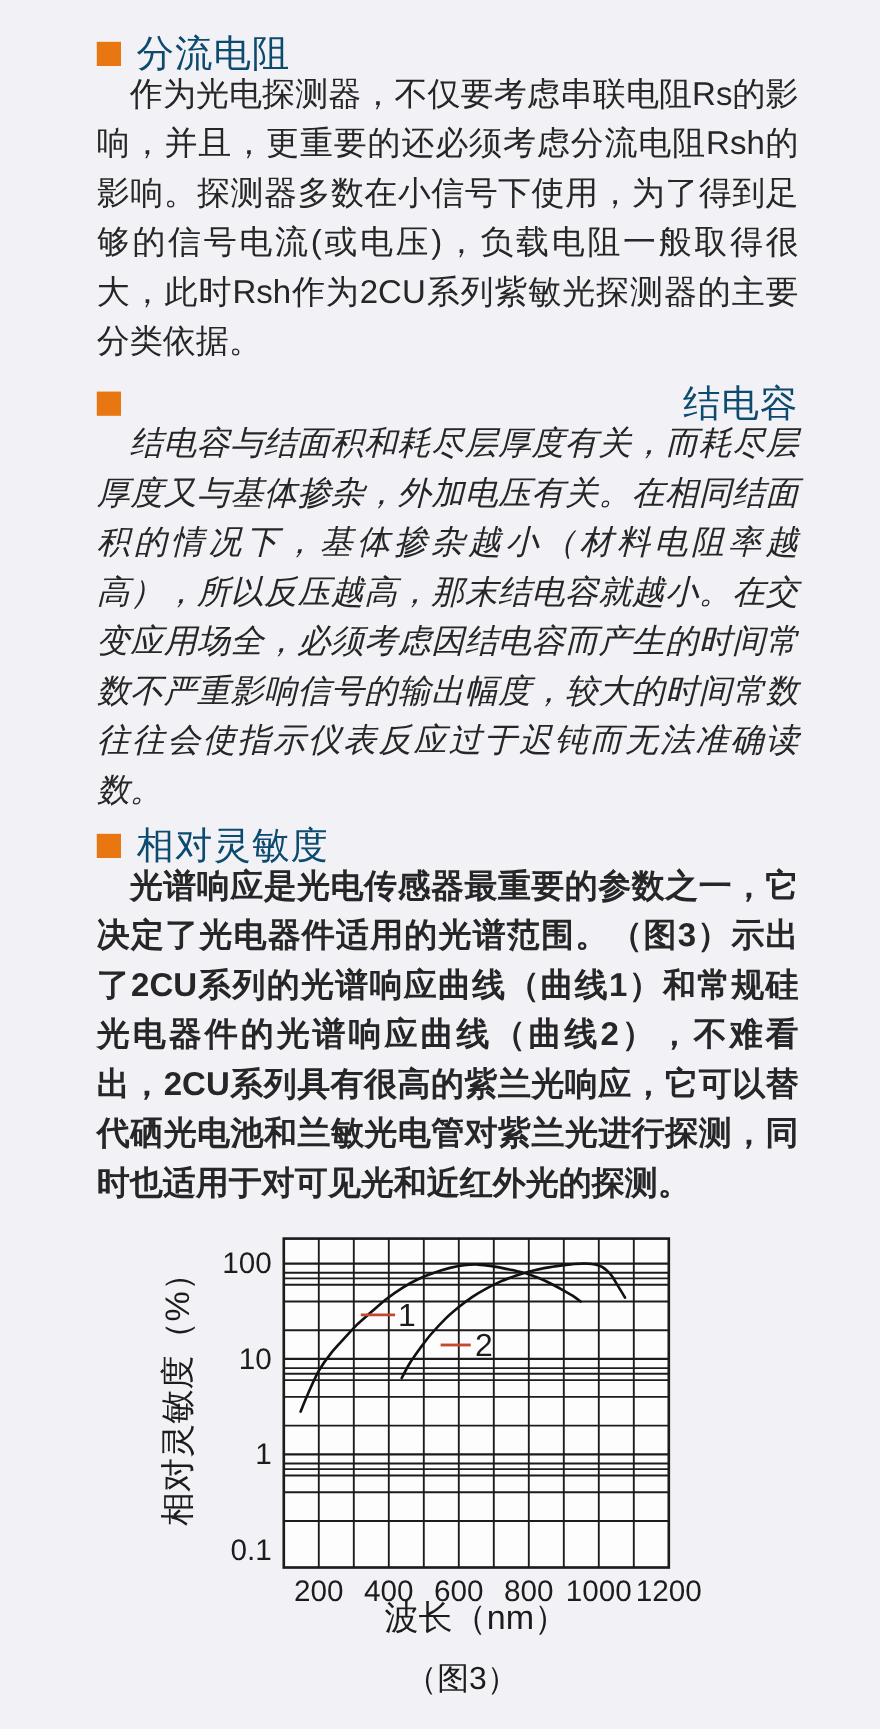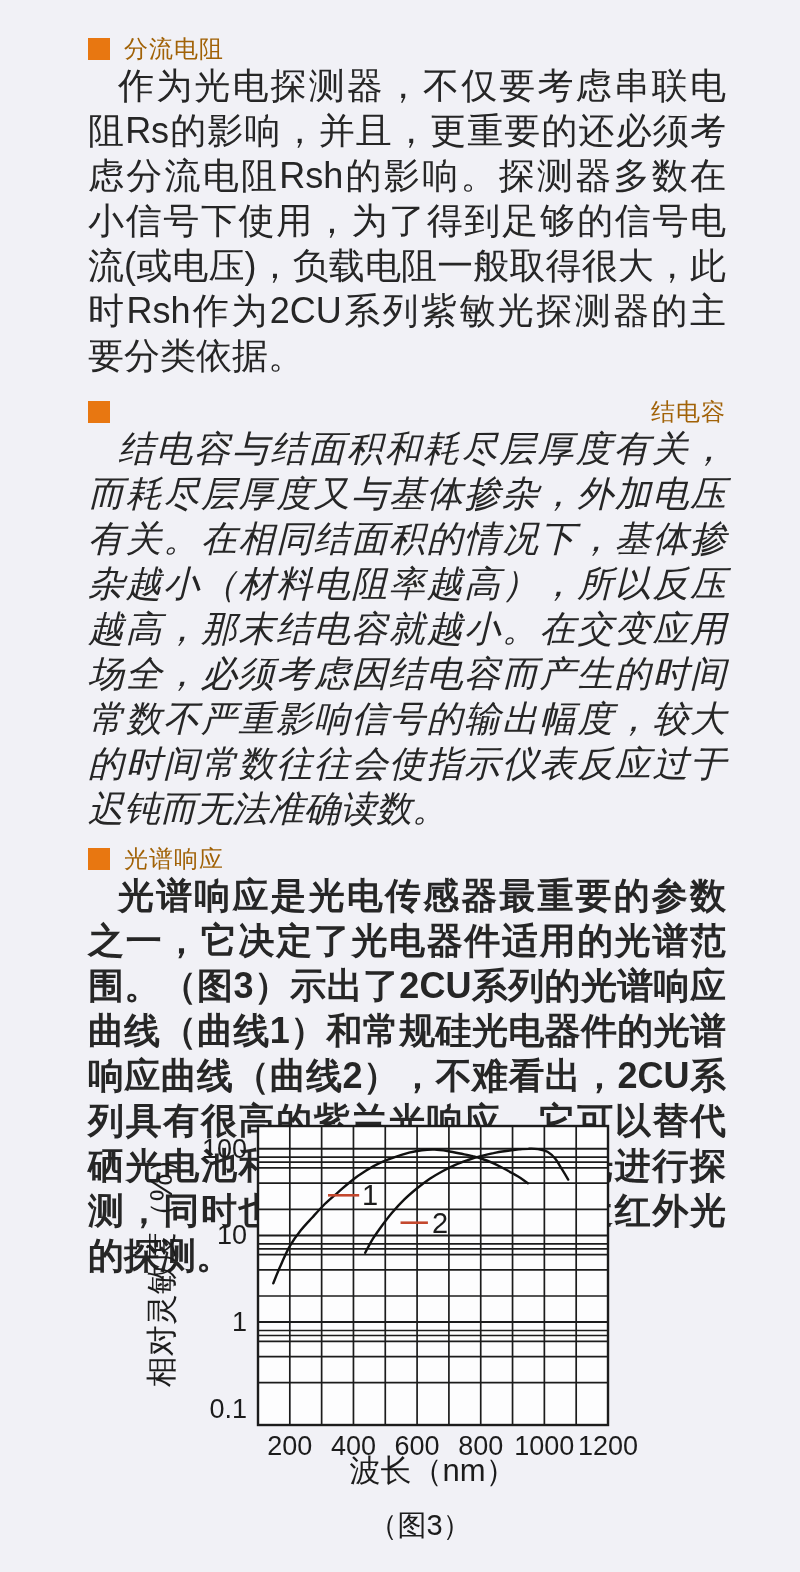--- a/index.html
+++ b/index.html
@@ -5,23 +5,23 @@
   html,body{margin:0;padding:0;}
   body{
     width:800px;height:1572px;position:relative;overflow:hidden;
     background:#f1f1f6;
     font-family:"Liberation Sans","DejaVu Sans",sans-serif;
     color:#262626;
   }
   .content{padding:35px 74px 0 88px;}
   .sec-head{display:flex;align-items:center;gap:14px;height:28px;}
   .sq{width:22px;height:22px;background:#e87711;flex:0 0 auto;}
-  .sec-title{font-size:24px;line-height:28px;color:#a16207;font-weight:500;letter-spacing:1px;white-space:nowrap;}
+  .sec-title{font-size:34px;line-height:28px;color:#0c4a6e;font-weight:500;letter-spacing:1px;white-space:nowrap;}
   p.body{
-    font-size:36px;line-height:45px;text-align:justify;text-justify:inter-ideograph;
+    font-size:30px;line-height:45px;text-align:justify;text-justify:inter-ideograph;
     text-indent:30px;margin:0;color:#262626;
   }
   .m-p1{margin-top:30px;}
   .m-h2{margin-top:20px;justify-content:space-between;}
   .m-p2{margin-top:14px;font-style:italic;}
   .m-h3{margin-top:14px;}
   .m-p3{margin-top:18px;font-weight:bold;}
   .figure{position:absolute;left:100px;top:1118px;width:620px;height:450px;}
   svg text{fill:#1c1c1c;}
 </style>
@@ -37,21 +37,21 @@
   <p class="body m-p1">作为光电探测器，不仅要考虑串联电阻Rs的影响，并且，更重要的还必须考虑分流电阻Rsh的影响。探测器多数在小信号下使用，为了得到足够的信号电流(或电压)，负载电阻一般取得很大，此时Rsh作为2CU系列紫敏光探测器的主要分类依据。</p>
 
   <div class="sec-head m-h2">
     <span class="sq"></span>
     <span class="sec-title">结电容</span>
   </div>
   <p class="body m-p2">结电容与结面积和耗尽层厚度有关，而耗尽层厚度又与基体掺杂，外加电压有关。在相同结面积的情况下，基体掺杂越小（材料电阻率越高），所以反压越高，那末结电容就越小。在交变应用场全，必须考虑因结电容而产生的时间常数不严重影响信号的输出幅度，较大的时间常数往往会使指示仪表反应过于迟钝而无法准确读数。</p>
 
   <div class="sec-head m-h3">
     <span class="sq"></span>
-    <span class="sec-title">光谱响应</span>
+    <span class="sec-title">相对灵敏度</span>
   </div>
   <p class="body m-p3">光谱响应是光电传感器最重要的参数之一，它决定了光电器件适用的光谱范围。（图3）示出了2CU系列的光谱响应曲线（曲线1）和常规硅光电器件的光谱响应曲线（曲线2），不难看出，2CU系列具有很高的紫兰光响应，它可以替代硒光电池和兰敏光电管对紫兰光进行探测，同时也适用于对可见光和近红外光的探测。</p>
 
 </div>
 
 <div class="figure">
   <svg id="chart-svg" width="620" height="450" viewBox="0 0 620 450">
     <g id="grid-layer">
         <rect x="158" y="8" width="350" height="299" fill="#fdfdfe" stroke="#1c1c1c" stroke-width="2.4"></rect>
         <line x1="189.8181818181818" y1="8" x2="189.8181818181818" y2="307" stroke="#1c1c1c" stroke-width="1.7"></line>

